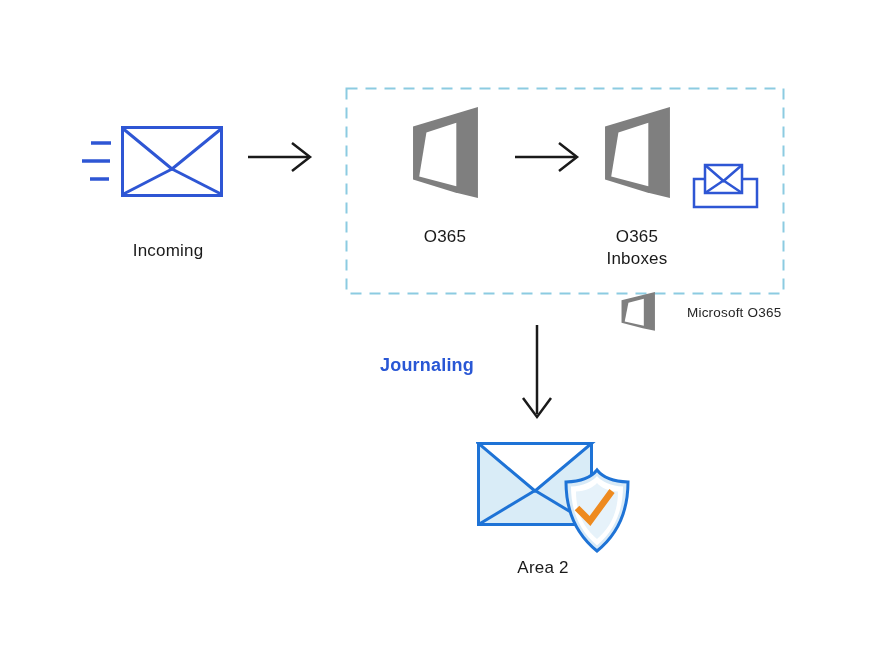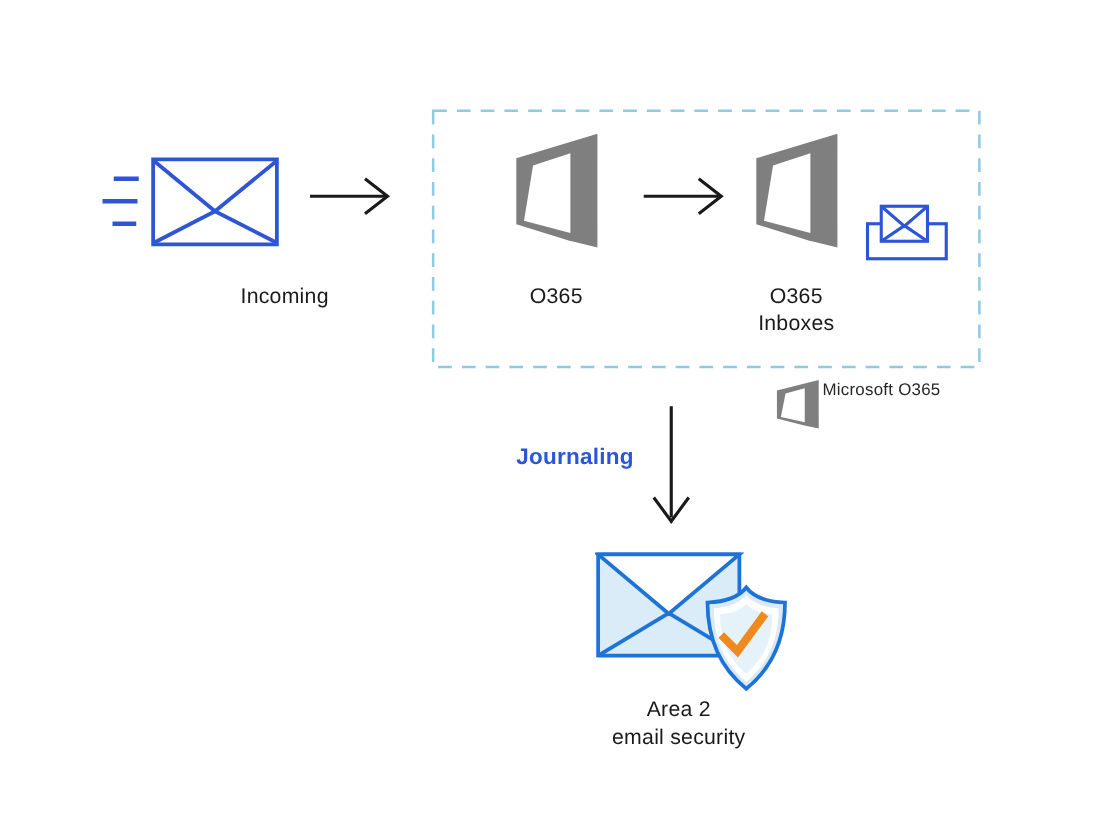--- a/index.html
+++ b/index.html
@@ -21,35 +21,36 @@
     width: 190px;
     text-align: center;
     font-size: 17px;
     line-height: 22px;
     color: #1a1a1a;
     letter-spacing: 0.2px;
   }
   .legend {
     position: absolute;
     left: 621px;
-    top: 304px;
+    top: 292px;
     display: flex;
-    gap: 2px;
+    align-items: center;
+    gap: 31px;
   }
   .legend-text {
     font-size: 13.5px;
     color: #262626;
     letter-spacing: 0.2px;
   }
   .journaling-label {
     position: absolute;
     left: 347px;
     top: 355px;
     width: 160px;
-    text-align: right;
+    text-align: center;
     font-size: 18px;
     font-weight: 600;
     color: #2957d5;
     letter-spacing: 0.2px;
   }
 </style>
 </head>
 <body>
 
 <div class="canvas">
@@ -60,21 +61,21 @@
       <path d="M4,37 H32"></path>
       <path d="M12,55 H31"></path>
     </g>
     <g fill="none" stroke="#2e56d4" stroke-width="3" stroke-linejoin="miter">
       <rect x="44.5" y="3.5" width="99" height="68"></rect>
       <path d="M45.5,5 L94,45 L143,5"></path>
       <path d="M45.5,70 L94,45"></path>
       <path d="M143,70 L94,45"></path>
     </g>
   </svg>
-  <div class="label" style="left:73px; top:226px;text-align:right;">
+  <div class="label" style="left:73px; top:240px;">
     <div>Incoming</div>
   </div>
 
   <svg class="abs" style="left:246px; top:140px;" width="70" height="34" viewBox="0 0 70 34">
     <g fill="none" stroke="#1a1a1a" stroke-width="2.5">
       <path d="M2,17 H62"></path>
       <path d="M46,3 L64,17 L46,31"></path>
     </g>
   </svg>
 
@@ -141,16 +142,15 @@
     </g>
     <g>
       <path d="M121,30 C126.5,37 137,41.5 152,42 C152,67 144.5,92 121,111 C97.5,92 90,67 90,42 C105,41.5 115.5,37 121,30 Z" fill="#d8eaf7" stroke="#1e73d6" stroke-width="3"></path>
       <path d="M121,36 C126,42 135,46 147,46.5 C147,68 140.5,89 121,105.5 C101.5,89 95,68 95,46.5 C107,46 116,42 121,36 Z" fill="#ffffff"></path>
       <path d="M121,43 C125,48 133,51 142,51.5 C142,69 136.5,86 121,99 C105.5,86 100,69 100,51.5 C109,51 117,48 121,43 Z" fill="#e6f2fa"></path>
       <path d="M101,68 L114,81 L136,51" fill="none" stroke="#ee8a1f" stroke-width="6.5"></path>
     </g>
   </svg>
   <div class="label" style="left:448px; top:557px;">
     <div>Area 2</div>
-    <div>email security</div>
   </div>
 
 </div>
 
 </body></html>

